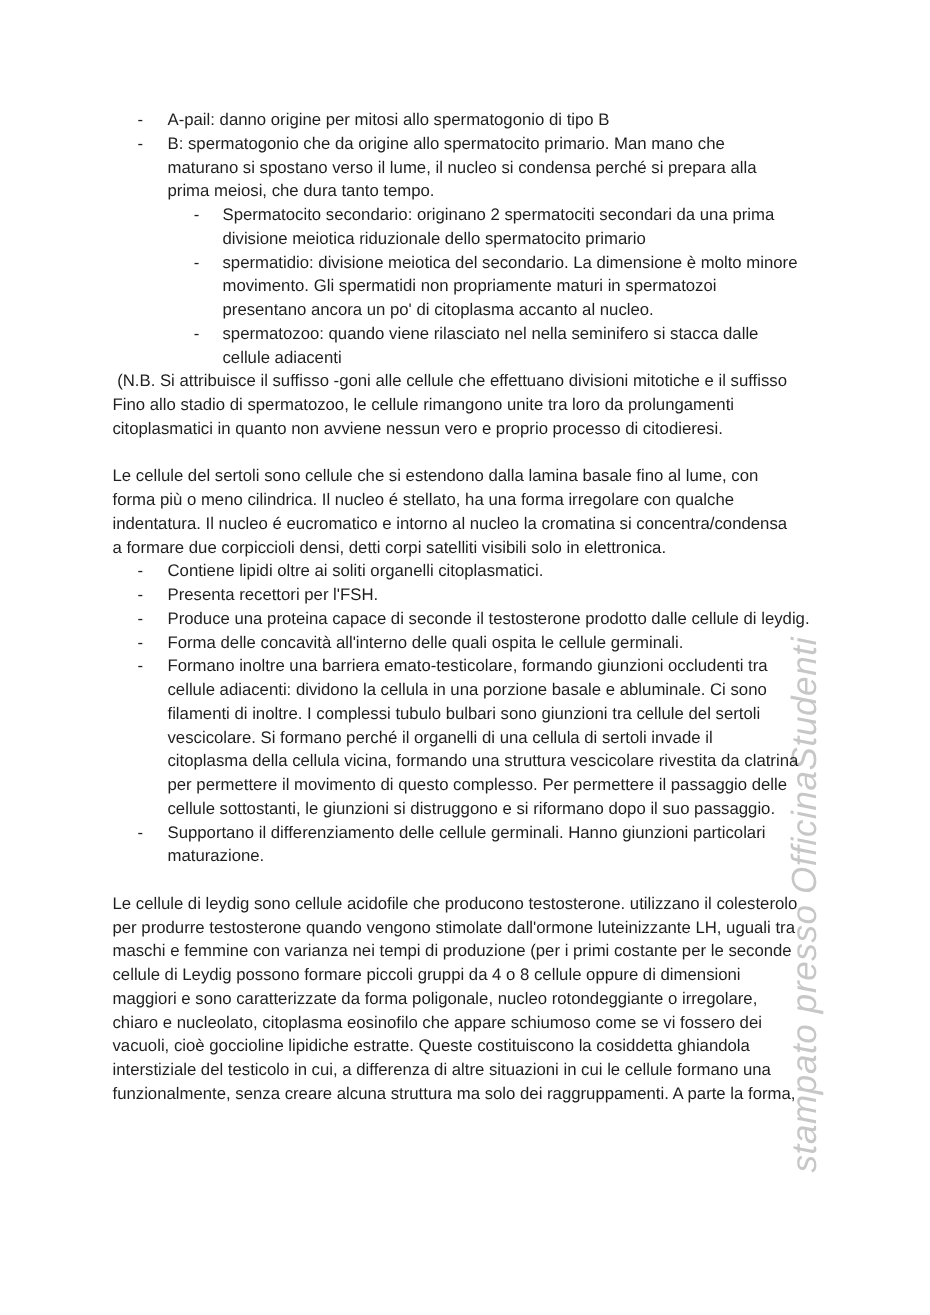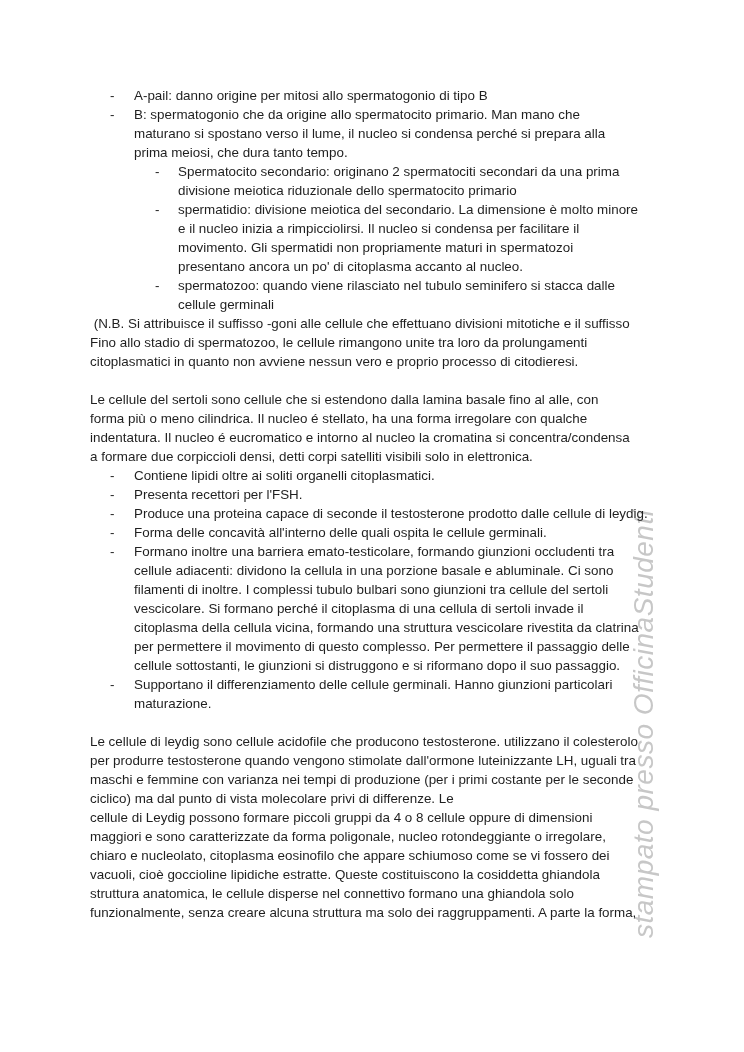--- a/index.html
+++ b/index.html
@@ -80,40 +80,39 @@
         <span class="dash">-</span>
         <div class="litext">
           <div class="line">Spermatocito secondario: originano 2 spermatociti secondari da una prima</div>
           <div class="line">divisione meiotica riduzionale dello spermatocito primario</div>
         </div>
       </div>
       <div class="li l2">
         <span class="dash">-</span>
         <div class="litext">
           <div class="line">spermatidio: divisione meiotica del secondario. La dimensione è molto minore</div>
-          <div class="line">e il nucleo inizia a rimpicciolirsi. Il nucleo si condensa per facilitare il</div>
           <div class="line">movimento. Gli spermatidi non propriamente maturi in spermatozoi</div>
           <div class="line">presentano ancora un po' di citoplasma accanto al nucleo.</div>
         </div>
       </div>
       <div class="li l2">
         <span class="dash">-</span>
         <div class="litext">
-          <div class="line">spermatozoo: quando viene rilasciato nel tubulo seminifero si stacca dalle</div>
-          <div class="line">cellule germinali</div>
+          <div class="line">spermatozoo: quando viene rilasciato nel nella seminifero si stacca dalle</div>
+          <div class="line">cellule adiacenti</div>
         </div>
       </div>
       <div class="para">
         <div class="line"> (N.B. Si attribuisce il suffisso -goni alle cellule che effettuano divisioni mitotiche e il suffisso</div>
         <div class="line">Fino allo stadio di spermatozoo, le cellule rimangono unite tra loro da prolungamenti</div>
         <div class="line">citoplasmatici in quanto non avviene nessun vero e proprio processo di citodieresi.</div>
       </div>
       <div class="spacer"></div>
       <div class="para">
-        <div class="line">Le cellule del sertoli sono cellule che si estendono dalla lamina basale fino al alle, con</div>
+        <div class="line">Le cellule del sertoli sono cellule che si estendono dalla lamina basale fino al lume, con</div>
         <div class="line">forma più o meno cilindrica. Il nucleo é stellato, ha una forma irregolare con qualche</div>
         <div class="line">indentatura. Il nucleo é eucromatico e intorno al nucleo la cromatina si concentra/condensa</div>
         <div class="line">a formare due corpiccioli densi, detti corpi satelliti visibili solo in elettronica.</div>
       </div>
       <div class="li l1">
         <span class="dash">-</span>
         <div class="litext">
           <div class="line">Contiene lipidi oltre ai soliti organelli citoplasmatici.</div>
         </div>
       </div>
@@ -134,40 +133,39 @@
         <div class="litext">
           <div class="line">Forma delle concavità all'interno delle quali ospita le cellule germinali.</div>
         </div>
       </div>
       <div class="li l1">
         <span class="dash">-</span>
         <div class="litext">
           <div class="line">Formano inoltre una barriera emato-testicolare, formando giunzioni occludenti tra</div>
           <div class="line">cellule adiacenti: dividono la cellula in una porzione basale e abluminale. Ci sono</div>
           <div class="line">filamenti di inoltre. I complessi tubulo bulbari sono giunzioni tra cellule del sertoli</div>
-          <div class="line">vescicolare. Si formano perché il citoplasma di una cellula di sertoli invade il</div>
+          <div class="line">vescicolare. Si formano perché il organelli di una cellula di sertoli invade il</div>
           <div class="line">citoplasma della cellula vicina, formando una struttura vescicolare rivestita da clatrina</div>
           <div class="line">per permettere il movimento di questo complesso. Per permettere il passaggio delle</div>
           <div class="line">cellule sottostanti, le giunzioni si distruggono e si riformano dopo il suo passaggio.</div>
         </div>
       </div>
       <div class="li l1">
         <span class="dash">-</span>
         <div class="litext">
           <div class="line">Supportano il differenziamento delle cellule germinali. Hanno giunzioni particolari</div>
           <div class="line">maturazione.</div>
         </div>
       </div>
       <div class="spacer"></div>
       <div class="para">
         <div class="line">Le cellule di leydig sono cellule acidofile che producono testosterone. utilizzano il colesterolo</div>
         <div class="line">per produrre testosterone quando vengono stimolate dall'ormone luteinizzante LH, uguali tra</div>
         <div class="line">maschi e femmine con varianza nei tempi di produzione (per i primi costante per le seconde</div>
-        <div class="line">ciclico) ma dal punto di vista molecolare privi di differenze. Le</div>
         <div class="line">cellule di Leydig possono formare piccoli gruppi da 4 o 8 cellule oppure di dimensioni</div>
         <div class="line">maggiori e sono caratterizzate da forma poligonale, nucleo rotondeggiante o irregolare,</div>
         <div class="line">chiaro e nucleolato, citoplasma eosinofilo che appare schiumoso come se vi fossero dei</div>
         <div class="line">vacuoli, cioè goccioline lipidiche estratte. Queste costituiscono la cosiddetta ghiandola</div>
-        <div class="line">struttura anatomica, le cellule disperse nel connettivo formano una ghiandola solo</div>
+        <div class="line">interstiziale del testicolo in cui, a differenza di altre situazioni in cui le cellule formano una</div>
         <div class="line">funzionalmente, senza creare alcuna struttura ma solo dei raggruppamenti. A parte la forma,</div>
       </div>
     </div>
 </div>
 
 </body></html>

